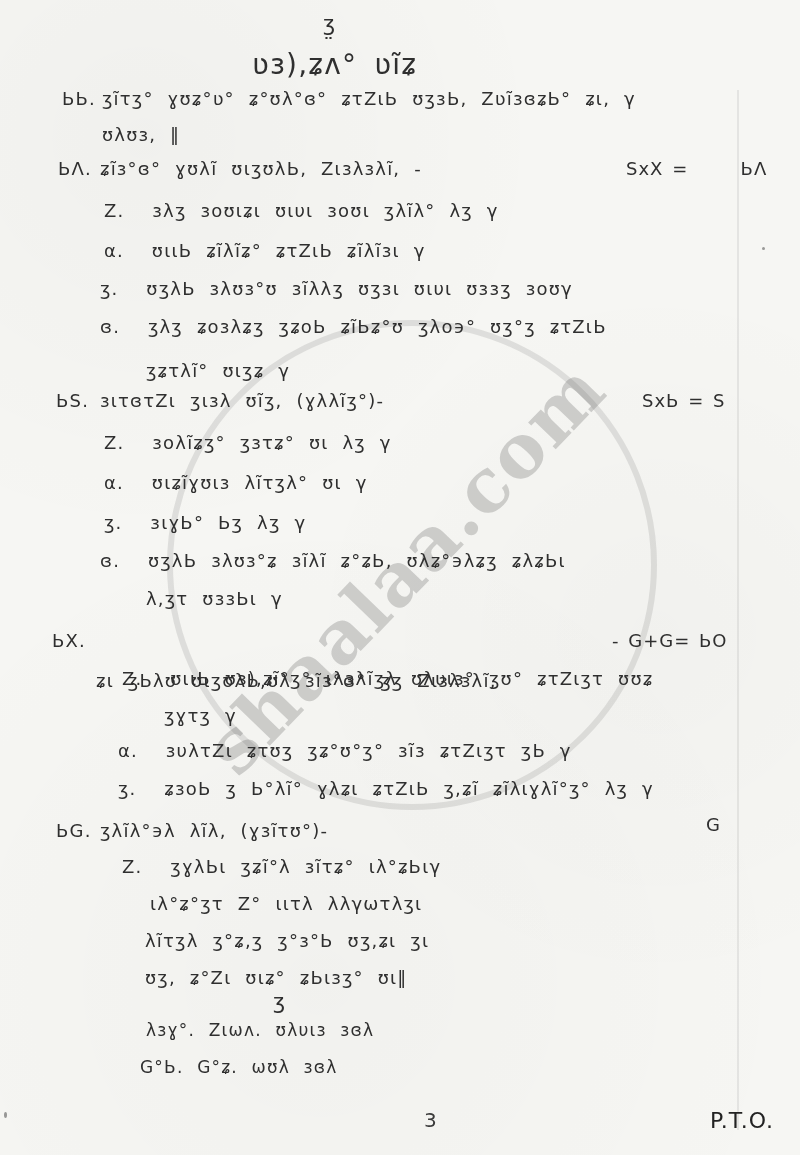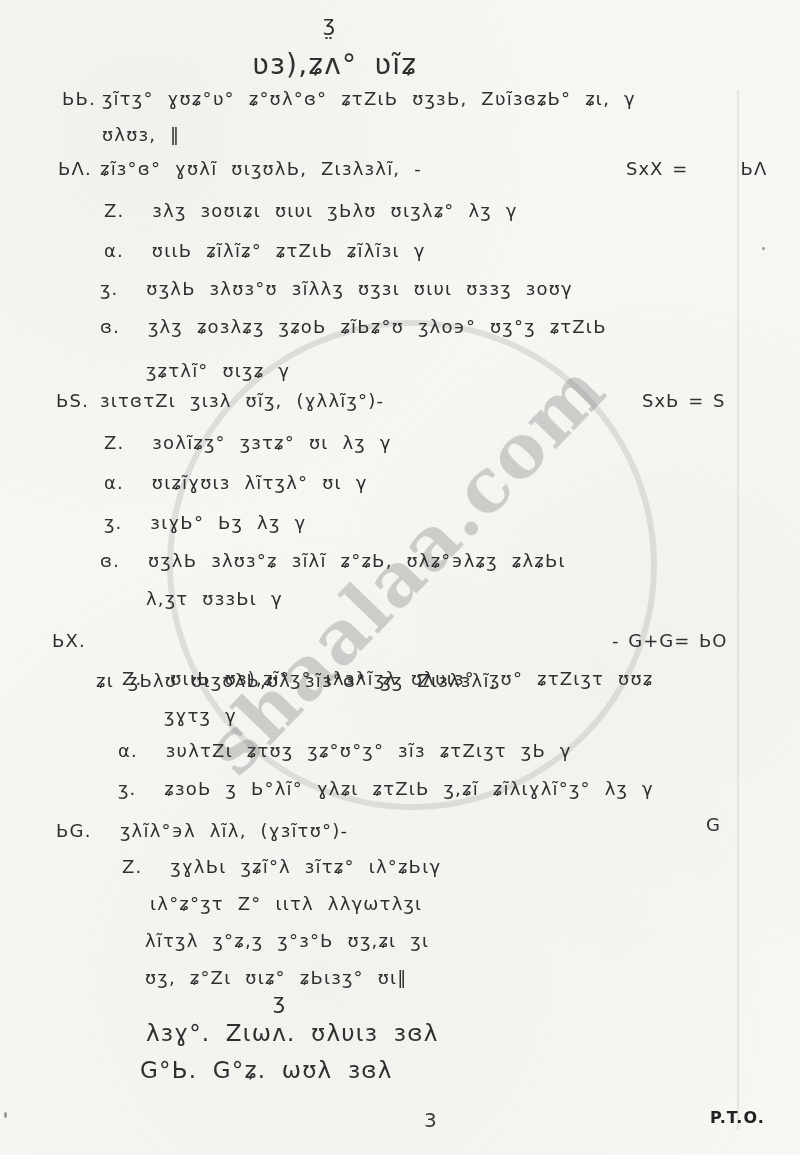--- a/index.html
+++ b/index.html
@@ -16,25 +16,25 @@
     color:#2e2e2e;
   }
   .l{
     position:absolute;
     white-space:pre;
     font-size:18px;
     letter-spacing:1.2px;
     word-spacing:7px;
     color:#2f2f2f;
   }
-  .sm{font-size:23px;text-align:center;}
+  .sm{font-size:17px;text-align:center;}
   .marks{letter-spacing:1px;word-spacing:2px;}
   .center-glyph{font-size:21px;}
   .footer-page{font-size:20px;letter-spacing:0;color:#3a3a3a;}
-  .footer-pto{font-size:16px;font-weight:bold;letter-spacing:1px;color:#222;}
+  .footer-pto{font-size:22px;font-weight:normal;letter-spacing:1px;color:#222;}
   .wm-circle{
     position:absolute;
     left:167px;top:320px;width:478px;height:478px;
     border:6px solid rgba(100,100,100,0.16);
     border-radius:50%;
   }
   .wm-text{
     position:absolute;
     left:405px;top:568px;
     transform:translate(-50%,-50%) rotate(-46deg);
@@ -66,21 +66,21 @@
   <div class="l center-glyph" style="left:323px;top:12px;">ʒ̤</div>
   <div class="l" style="left:252px;top:48px;font-size:28px;">ʋɜ),ʑʌ° ʋĩʑ</div>
 
   <div class="l" style="left:62px;top:88px;">ЬЬ.</div>
   <div class="l" style="left:102px;top:88px;">ʒĩτʒ° ɣʊʑ°ʋ° ʑ°ʊλ°ɞ° ʑτZιЬ ʊʒɜЬ, ZʋĩɜɞʑЬ° ʑι, γ</div>
   <div class="l" style="left:102px;top:124px;">ʊλʊɜ, ‖</div>
 
   <div class="l" style="left:58px;top:158px;">ЬΛ.</div>
   <div class="l" style="left:100px;top:158px;">ʑĩɜ°ɞ° ɣʊλĩ ʊιʒʊλЬ, Zιзλɜλĩ, -</div>
   <div class="l marks" style="left:598px;top:158px;margin-left:28px;">SxX =      ЬΛ</div>
-  <div class="l" style="left:104px;top:200px;">Z.  ɜλʒ зοʊιʑι ʊιυι ʒЬλʊ ʊιʒλʑ° λʒ γ</div>
+  <div class="l" style="left:104px;top:200px;">Z.  ɜλʒ зοʊιʑι ʊιυι зοʊι ʒλĩλ° λʒ γ</div>
   <div class="l" style="left:104px;top:240px;">α.  ʊιιЬ ʑĩλĩʑ° ʑτZιЬ ʑĩλĩɜι γ</div>
   <div class="l" style="left:100px;top:278px;">ʒ.  ʊʒλЬ ɜλʊɜ°ʊ ɜĩλλʒ ʊʒзι ʊιυι ʊɜзʒ зοʊγ</div>
   <div class="l" style="left:100px;top:316px;">ɞ.  ʒλʒ ʑοзλʑʒ ʒʑοЬ ʑĩЬʑ°ʊ ʒλο϶° ʊʒ°ʒ ʑτZιЬ</div>
   <div class="l" style="left:146px;top:360px;">ʒʑτλĩ° ʊιʒʑ γ</div>
 
   <div class="l" style="left:56px;top:390px;">ЬS.</div>
   <div class="l" style="left:100px;top:390px;">зιτɞτZι ʒιзλ ʊĩʒ, (ɣλλĩʒ°)-</div>
   <div class="l marks" style="left:642px;top:390px;">SxЬ = S</div>
   <div class="l" style="left:104px;top:432px;">Z.  зολĩʑʒ° ʒзτʑ° ʊι λʒ γ</div>
   <div class="l" style="left:104px;top:472px;">α.  ʊιʑĩɣʊιз λĩτʒλ° ʊι γ</div>
@@ -90,21 +90,21 @@
 
   <div class="l" style="left:52px;top:630px;">ЬX.</div>
   <div class="l" style="left:96px;top:630px;margin-top:40px;">ʑι ʒЬλʊ ʊιʒʊλЬ,ʊλ ɜĩɜ°ɞ° ʒʒ Zιзλзλĩ,</div>
   <div class="l marks" style="left:612px;top:630px;">- G+G= ЬO</div>
   <div class="l" style="left:122px;top:668px;">Z.  ʊιιЬ ʊɜ),ʑĩ°ʒ° ιλзλĩʒλ ʊλυιз° ʒʊ° ʑτZιʒτ ʊʊʑ</div>
   <div class="l" style="left:164px;top:705px;">ʒɣτʒ γ</div>
   <div class="l" style="left:118px;top:740px;">α.  зυλτZι ʑτʊʒ ʒʑ°ʊ°ʒ° ɜĩɜ ʑτZιʒτ ʒЬ γ</div>
   <div class="l" style="left:118px;top:778px;">ʒ.  ʑзοЬ ʒ Ь°λĩ° ɣλʑι ʑτZιЬ ʒ,ʑĩ ʑĩλιɣλĩ°ʒ° λʒ γ</div>
 
   <div class="l" style="left:56px;top:820px;">ЬG.</div>
-  <div class="l" style="left:100px;top:820px;margin-left:20px;">ʒλĩλ°϶λ λĩλ, (ɣɜĩτʊ°)-</div>
+  <div class="l" style="left:100px;top:820px;">ʒλĩλ°϶λ λĩλ, (ɣɜĩτʊ°)-</div>
   <div class="l marks" style="left:706px;top:814px;">G</div>
   <div class="l" style="left:150px;top:893px;">ιλ°ʑ°ʒτ Z° ιιτλ λλγωτλʒι</div>
   <div class="l" style="left:122px;top:856px;">Z.  ʒɣλЬι ʒʑĩ°λ ɜĩτʑ° ιλ°ʑЬιγ</div>
   <div class="l" style="left:145px;top:930px;">λĩτʒλ ʒ°ʑ,ʒ ʒ°з°Ь ʊʒ,ʑι ʒι</div>
   <div class="l" style="left:145px;top:967px;">ʊʒ, ʑ°Zι ʊιʑ° ʑЬιɜʒ° ʊι‖</div>
   <div class="l center-glyph" style="left:273px;top:990px;">ʒ</div>
   <div class="l sm" style="left:146px;top:1020px;">λɜɣ°. Zιωʌ. ʊλυιз зɞλ</div>
   <div class="l sm" style="left:140px;top:1057px;">G°Ь. G°ʑ. ωʊλ зɞλ</div>
 
   <div class="l footer-page" style="left:424px;top:1108px;">3</div>

